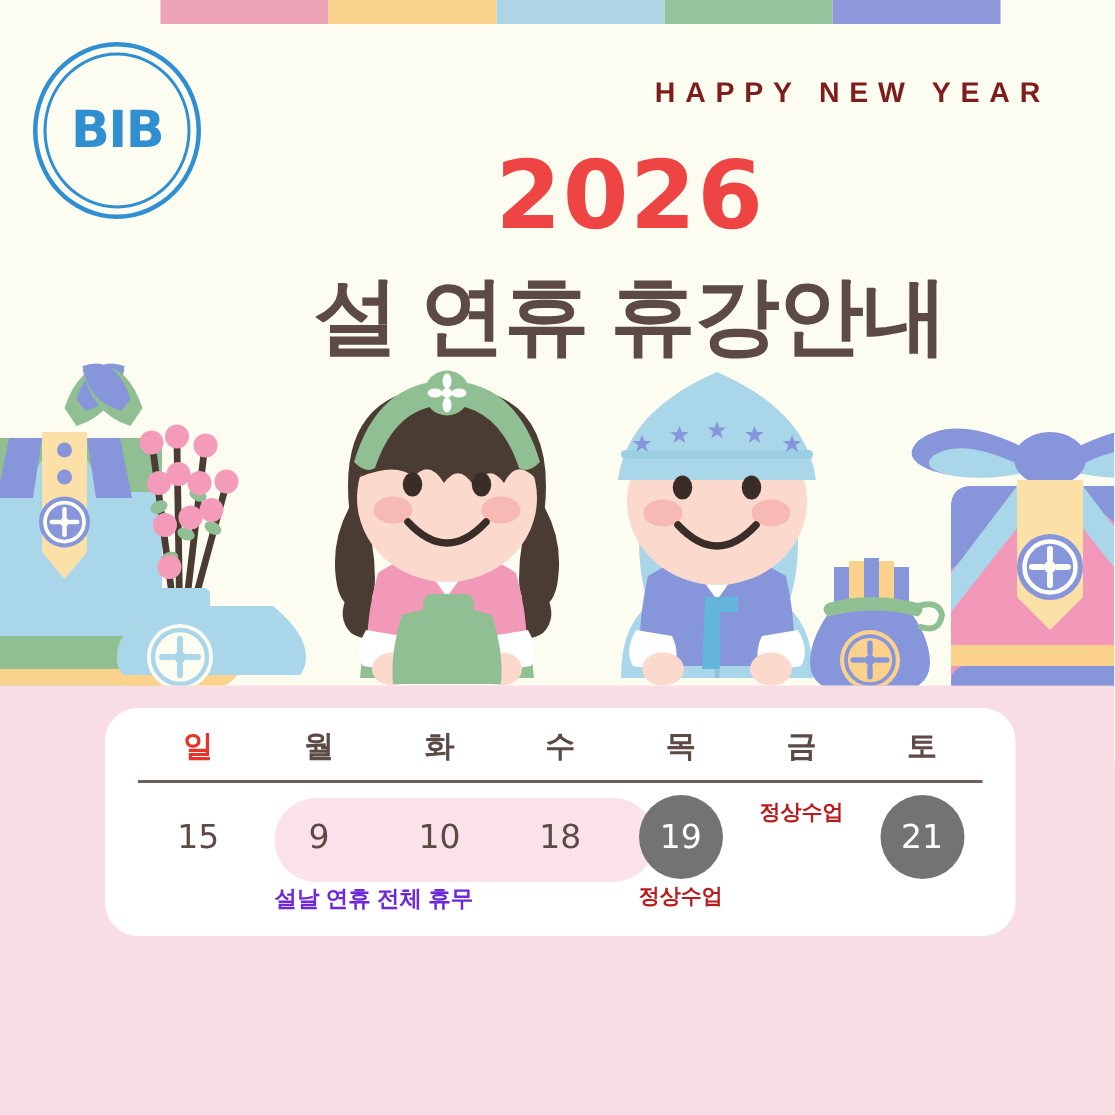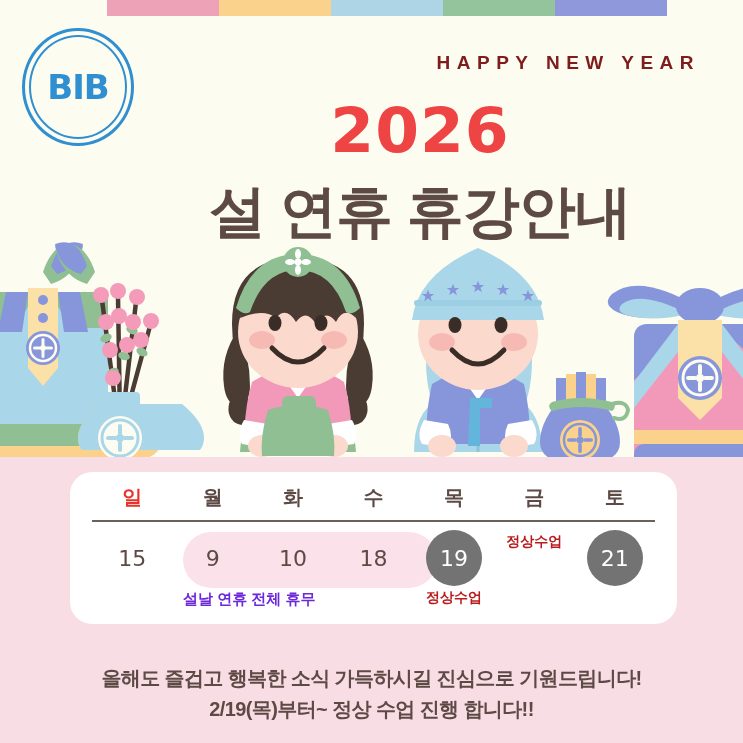--- a/index.html
+++ b/index.html
@@ -518,18 +518,14 @@
         <div class="cell">
           <div class="daynum marked">21</div>
           <div class="note empty"></div>
         </div>
       </div>
 
       <div class="span-note">설날 연휴 전체 휴무</div>
     </div>
   </div>
 
-  <div class="footer">
-    <p class="fline">올해도 즐겁고 행복한 소식 가득하시길 진심으로 기원드립니다!</p>
-    <p class="fline">2/19(목)부터~ 정상 수업 진행 합니다!!</p>
-  </div>
 
 </div>
 
 </body></html>

